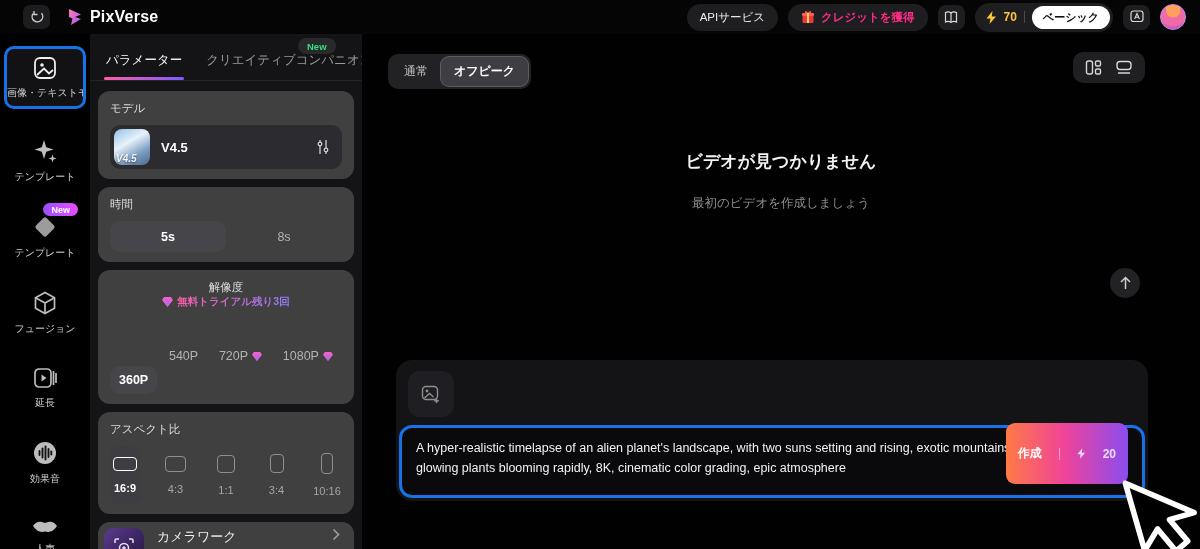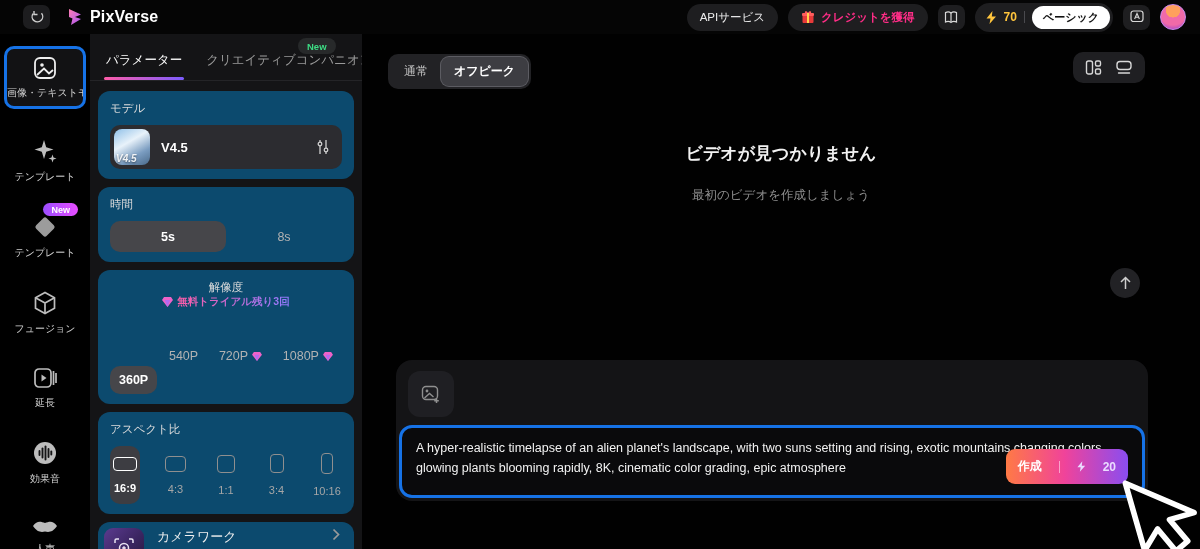--- a/index.html
+++ b/index.html
@@ -45,21 +45,21 @@
   .panel { width:272px; background:#141416; display:flex; flex-direction:column; }
   .panel-tabs { display:flex; align-items:flex-end; gap:24px; padding:18px 16px 0; border-bottom:1px solid #242427; position:relative; }
   .ptab { font-size:12.5px; color:#9a9a9a; padding-bottom:11px; position:relative; cursor:pointer; white-space:nowrap; }
   .ptab.active { color:#fff; font-weight:normal; }
   .ptab.active::after { content:""; position:absolute; left:-2px; right:-2px; bottom:0; height:3px;
     border-radius:2px; background:linear-gradient(90deg,#ff5ca8,#7b5cff); }
   .ptab-new { position:absolute; top:4px; left:208px; background:#27292a; color:#3ddc84; font-size:9.5px;
     font-weight:bold; padding:2.5px 9px; border-radius:9px; }
   .refresh-btn { margin-left:auto; padding-bottom:11px; cursor:pointer; }
   .cards { padding:10px 8px; display:flex; flex-direction:column; gap:8px; }
-  .card { background:#0c4a6e; border-radius:12px; padding:10px 12px; }
+  .card { background:#404040; border-radius:12px; padding:10px 12px; }
   .card-label { font-size:11.5px; color:#dcdcdc; margin-bottom:9px; }
   .model-sel { background:#2c2c30; border-radius:10px; height:44px; display:flex; align-items:center;
     gap:11px; padding:4px 12px 4px 4px; cursor:pointer; }
   .model-thumb { width:36px; height:36px; border-radius:8px; overflow:hidden; position:relative;
     background:linear-gradient(150deg,#8fc0e8 0%,#e8f2fa 38%,#7a9cc0 70%,#4a6a8a 100%); }
   .model-thumb b { position:absolute; left:2px; bottom:1px; font-size:10px; font-style:italic;
     color:rgba(255,255,255,.9); text-shadow:0 1px 2px rgba(0,0,0,.5); }
   .model-name { font-size:13px; font-weight:bold; }
   .ml-auto { margin-left:auto; }
   .seg-row { display:flex; }
@@ -89,35 +89,35 @@
   .camera-label { font-size:13px; color:#f0f0f0; flex:1; }
 
   
   .main { flex:1; position:relative; background:#010101; }
   .mode-tabs { position:absolute; top:20px; left:26px; background:#222225; border-radius:10px; padding:3px; display:flex; }
   .mtab { font-size:12px; color:#c2c2c2; padding:6px 13px; border-radius:8px; cursor:pointer; }
   .mtab.selected { background:#3d3d42; color:#fff; font-weight:bold; box-shadow:0 0 0 1px #5c5c62; }
   .view-toggle { position:absolute; top:18px; right:55px; background:#1f1f22; border-radius:10px;
     padding:7px 12px; display:flex; align-items:center; gap:13px; }
   .vt-icon { cursor:pointer; }
-  .empty { position:absolute; top:108px; left:0; right:0; text-align:center; }
+  .empty { position:absolute; top:116px; left:0; right:0; text-align:center; }
   .empty-title { font-size:17px; font-weight:bold; color:#f2f2f2; }
   .empty-sub { font-size:12.5px; color:#8f8f8f; margin-top:22px; }
   .scroll-top { position:absolute; top:234px; right:60px; width:30px; height:30px; border-radius:50%;
     background:#222225; display:flex; align-items:center; justify-content:center; cursor:pointer; }
 
   .prompt-panel { position:absolute; left:34px; right:52px; bottom:48px; height:141px;
     background:#141416; border-radius:16px; padding:11px 12px; display:flex; flex-direction:column; }
   .img-btn { width:46px; height:46px; border-radius:12px; background:#1f1f23;
     display:flex; align-items:center; justify-content:center; cursor:pointer; }
   .prompt-box { flex:1; margin:8px -9px -8px; border:3px solid #1672e6; border-radius:13px;
     background:#0a0a0c; padding:10px 14px; position:relative; cursor:text; }
   .prompt-text { font-size:12.5px; line-height:1.6; color:#f2f2f2; max-width:920px; }
   .create-btn { position:absolute; right:14px; bottom:11px; display:flex; align-items:center; gap:17px;
-    padding:9px 12px; border-radius:9px; cursor:pointer; font-size:12px; font-weight:bold; color:#fff;
+    padding:22px 12px; border-radius:9px; cursor:pointer; font-size:12px; font-weight:bold; color:#fff;
     background:linear-gradient(90deg,#ff7a45 0%,#f0439a 48%,#8a4df0 100%); }
   .create-btn .vdiv { background:rgba(255,255,255,.5); }
   .create-cost { color:#eadcff; font-weight:bold; }
 
   .cursor-arrow { position:absolute; right:-4px; bottom:-16px; transform:rotate(-16deg); }
 </style>
 </head>
 <body>
 
 <div class="topbar">

